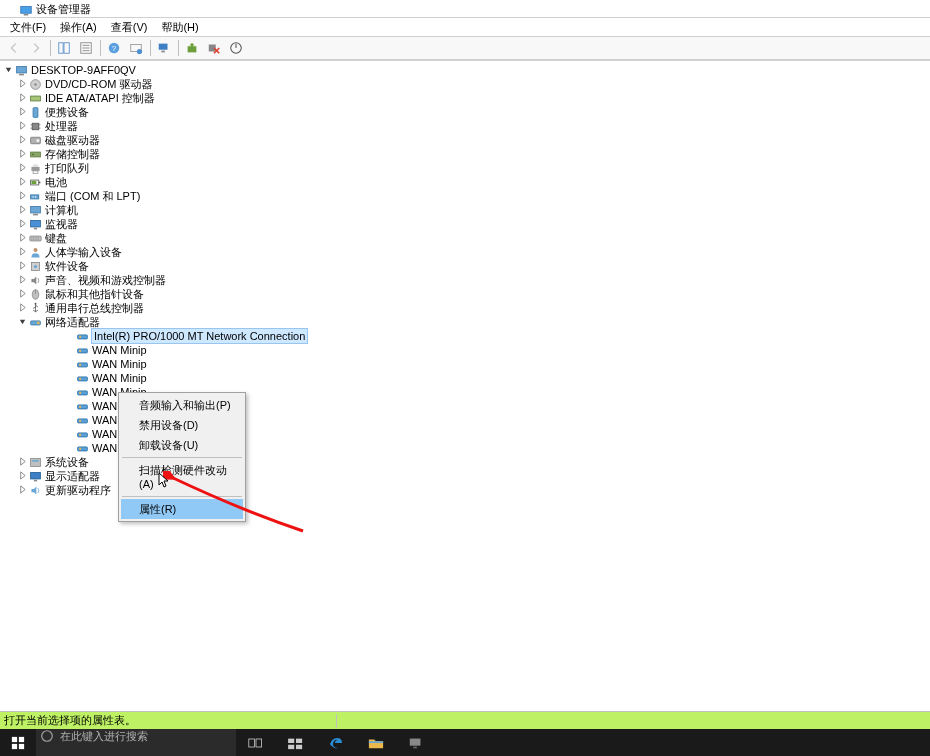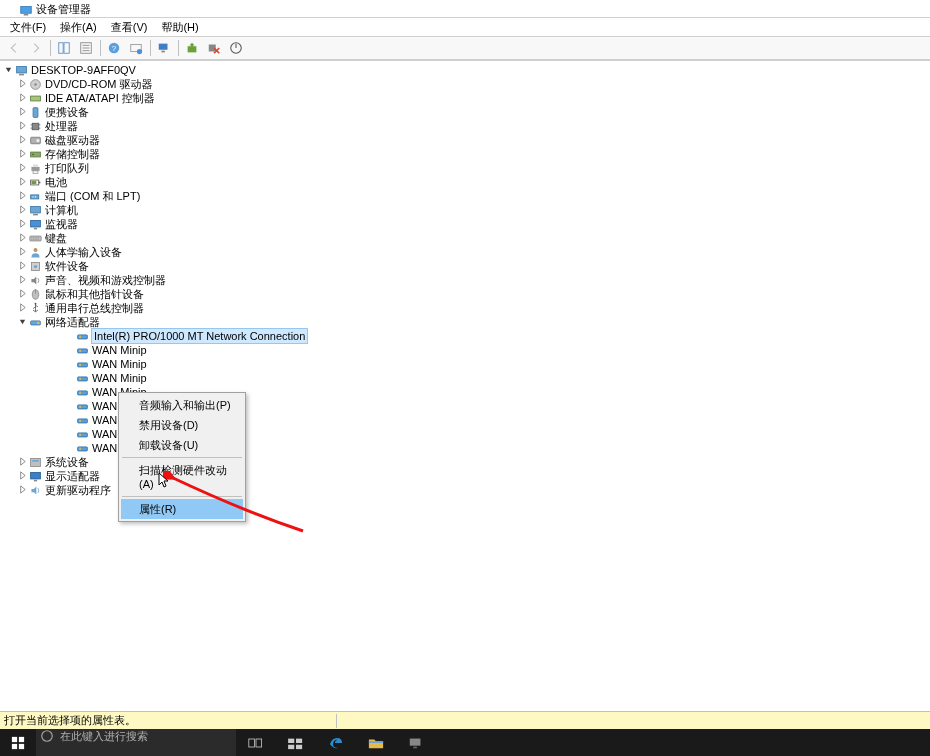--- a/index.html
+++ b/index.html
@@ -139,21 +139,21 @@
 
   .statusbar {
     position: absolute;
     left: 0; right: 0;
     bottom: 27px;
     height: 18px;
     border-top: 1px solid #c0c0c0;
     display: flex; align-items: center;
     padding-left: 4px;
     font-size: 11px;
-    background: #fef9c3;
+    background: #bef264;
   }
   .statusbar .status-sep {
     margin-left: 200px;
     width: 2px; height: 14px;
     border-left: 1px solid #c0c0c0;
   }
 
   .taskbar {
     position: absolute;
     left: 0; right: 0; bottom: 0;

